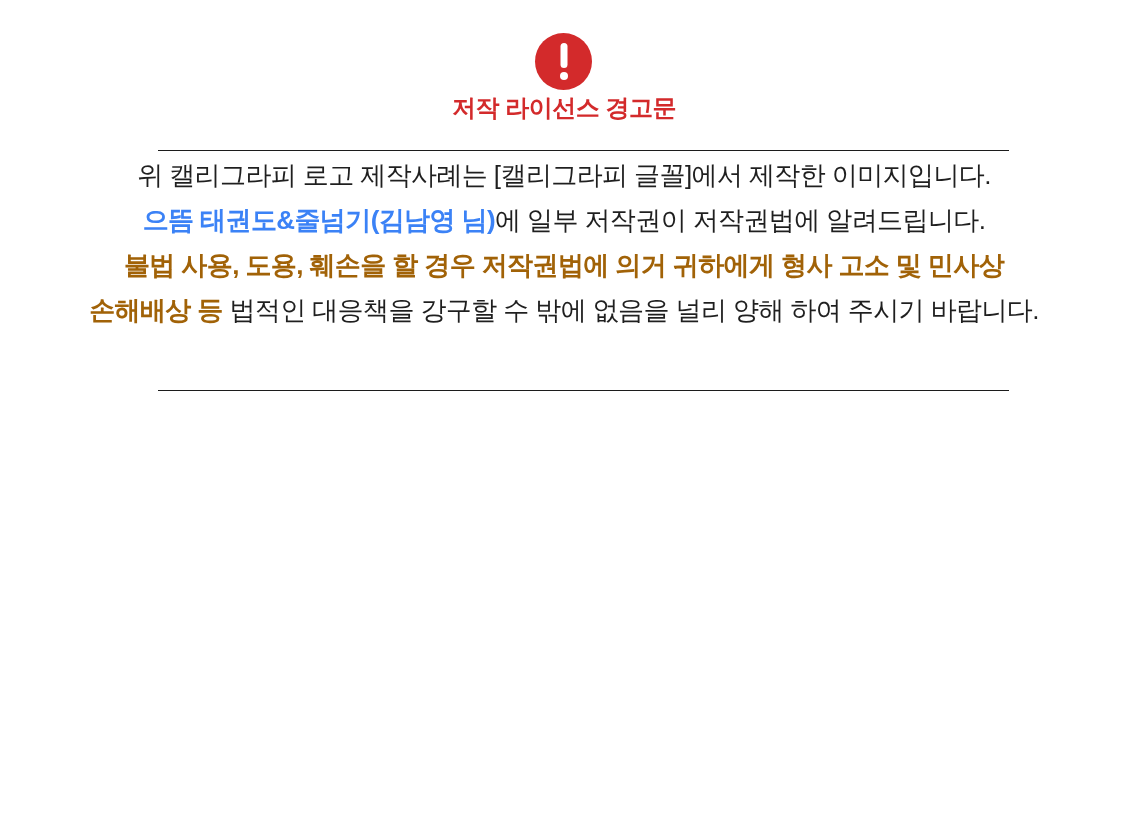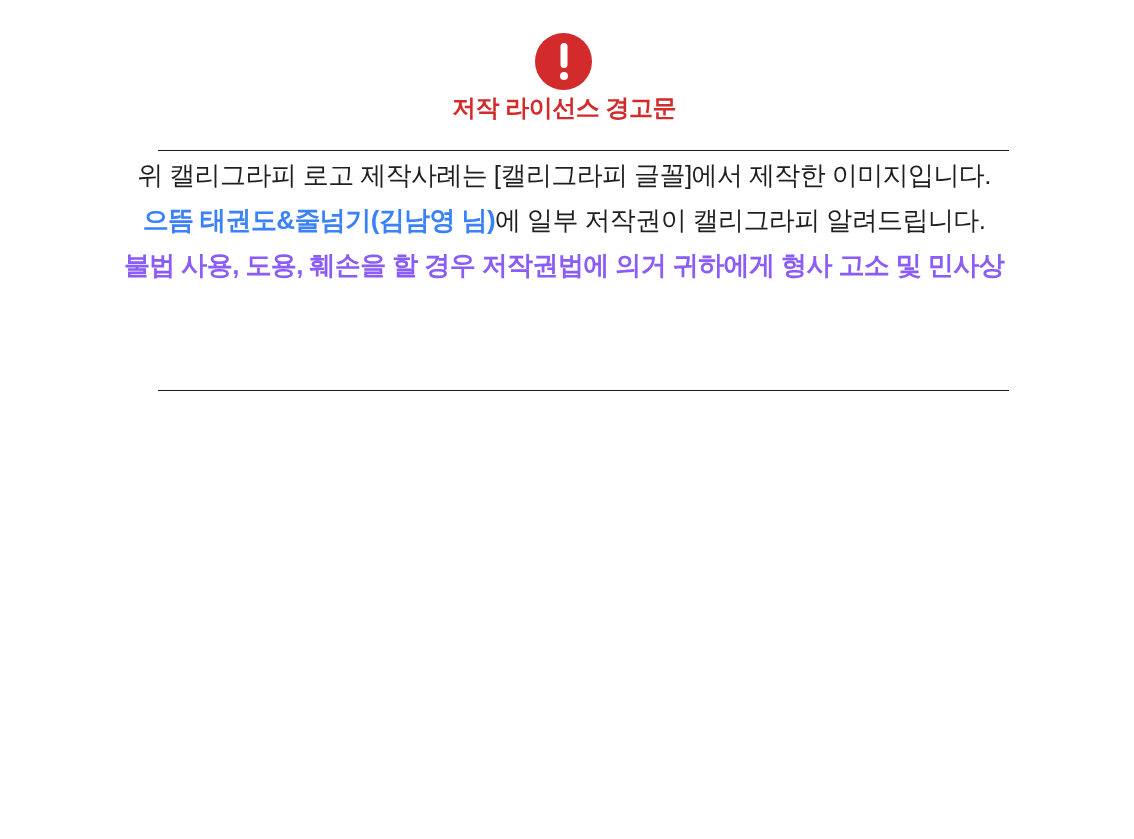--- a/index.html
+++ b/index.html
@@ -81,43 +81,46 @@
     line-height: 45px;
     letter-spacing: -0.6px;
     color: #1f1f1f;
   }
   .body-text p {
     margin: 0;
     white-space: nowrap;
   }
   .seg-regular { font-weight: 400; color: #1f1f1f; }
   .seg-bold    { font-weight: 700; color: #3b82f6; }
-  .seg-red-bold{ font-weight: 700; color: #8b5cf6; }
+  .seg-red-bold{ font-weight: 700; color: #a16207; }
 </style>
 </head>
 <body>
 
 <div class="notice">
 
   <div class="icon-circle">
     <div class="excl-bar"></div>
     <div class="excl-dot"></div>
   </div>
 
   <h1 class="title">저작 라이선스 경고문</h1>
 
   <div class="rule rule-top"></div>
 
   <div class="body-text">
     <p>
       <span class="seg-regular">위 캘리그라피 로고 제작사례는 [캘리그라피 글꼴]에서 제작한 이미지입니다.</span>
     </p>
     <p>
-      <span class="seg-bold">으뜸 태권도&amp;줄넘기(김남영 님)</span><span class="seg-regular">에 일부 저작권이 캘리그라피 알려드립니다.</span>
+      <span class="seg-bold">으뜸 태권도&amp;줄넘기(김남영 님)</span><span class="seg-regular">에 일부 저작권이 저작권법에 알려드립니다.</span>
     </p>
     <p>
       <span class="seg-red-bold">불법 사용, 도용, 훼손을 할 경우 저작권법에 의거 귀하에게 형사 고소 및 민사상</span>
+    </p>
+    <p>
+      <span class="seg-red-bold">손해배상 등</span><span class="seg-regular"> 법적인 대응책을 강구할 수 밖에 없음을 널리 양해 하여 주시기 바랍니다.</span>
     </p>
   </div>
 
   <div class="rule rule-bottom"></div>
 
 </div>
 
 </body></html>

